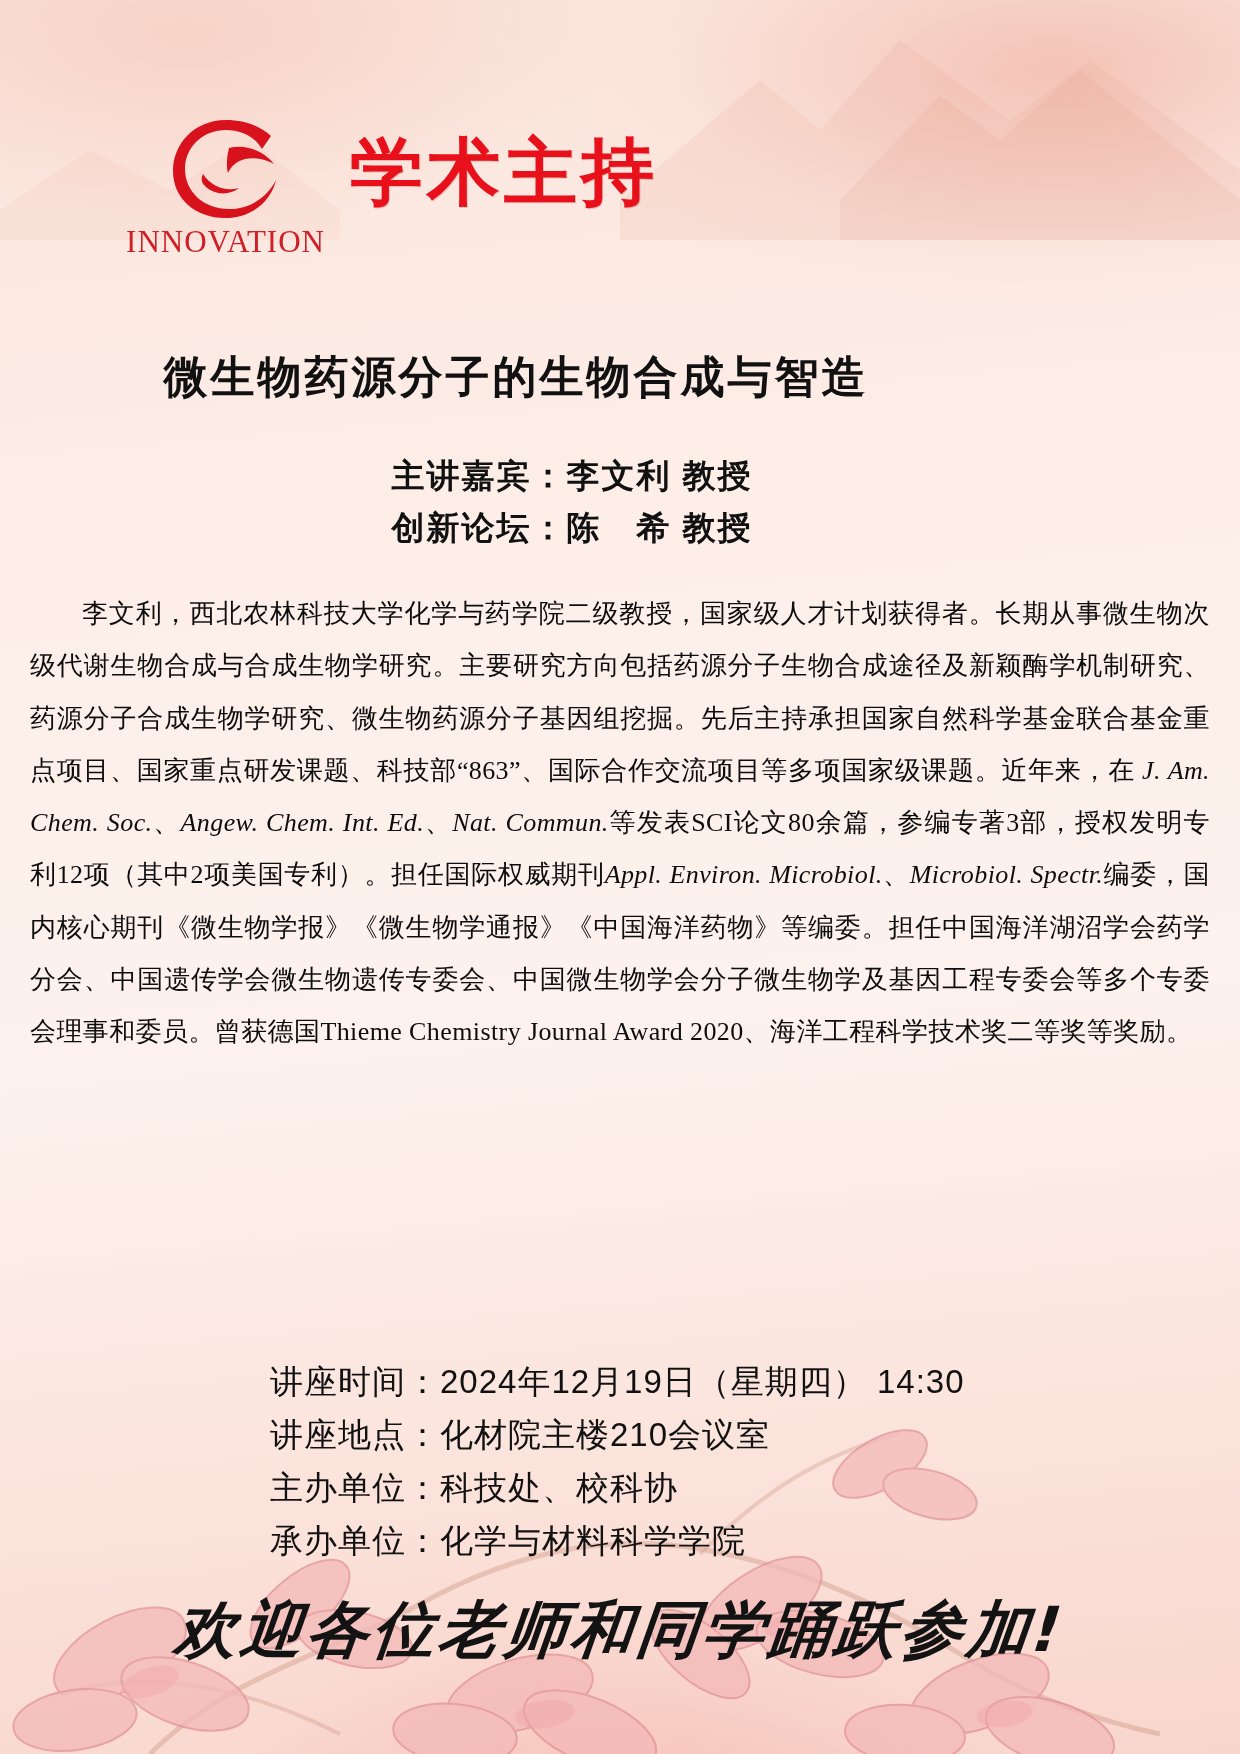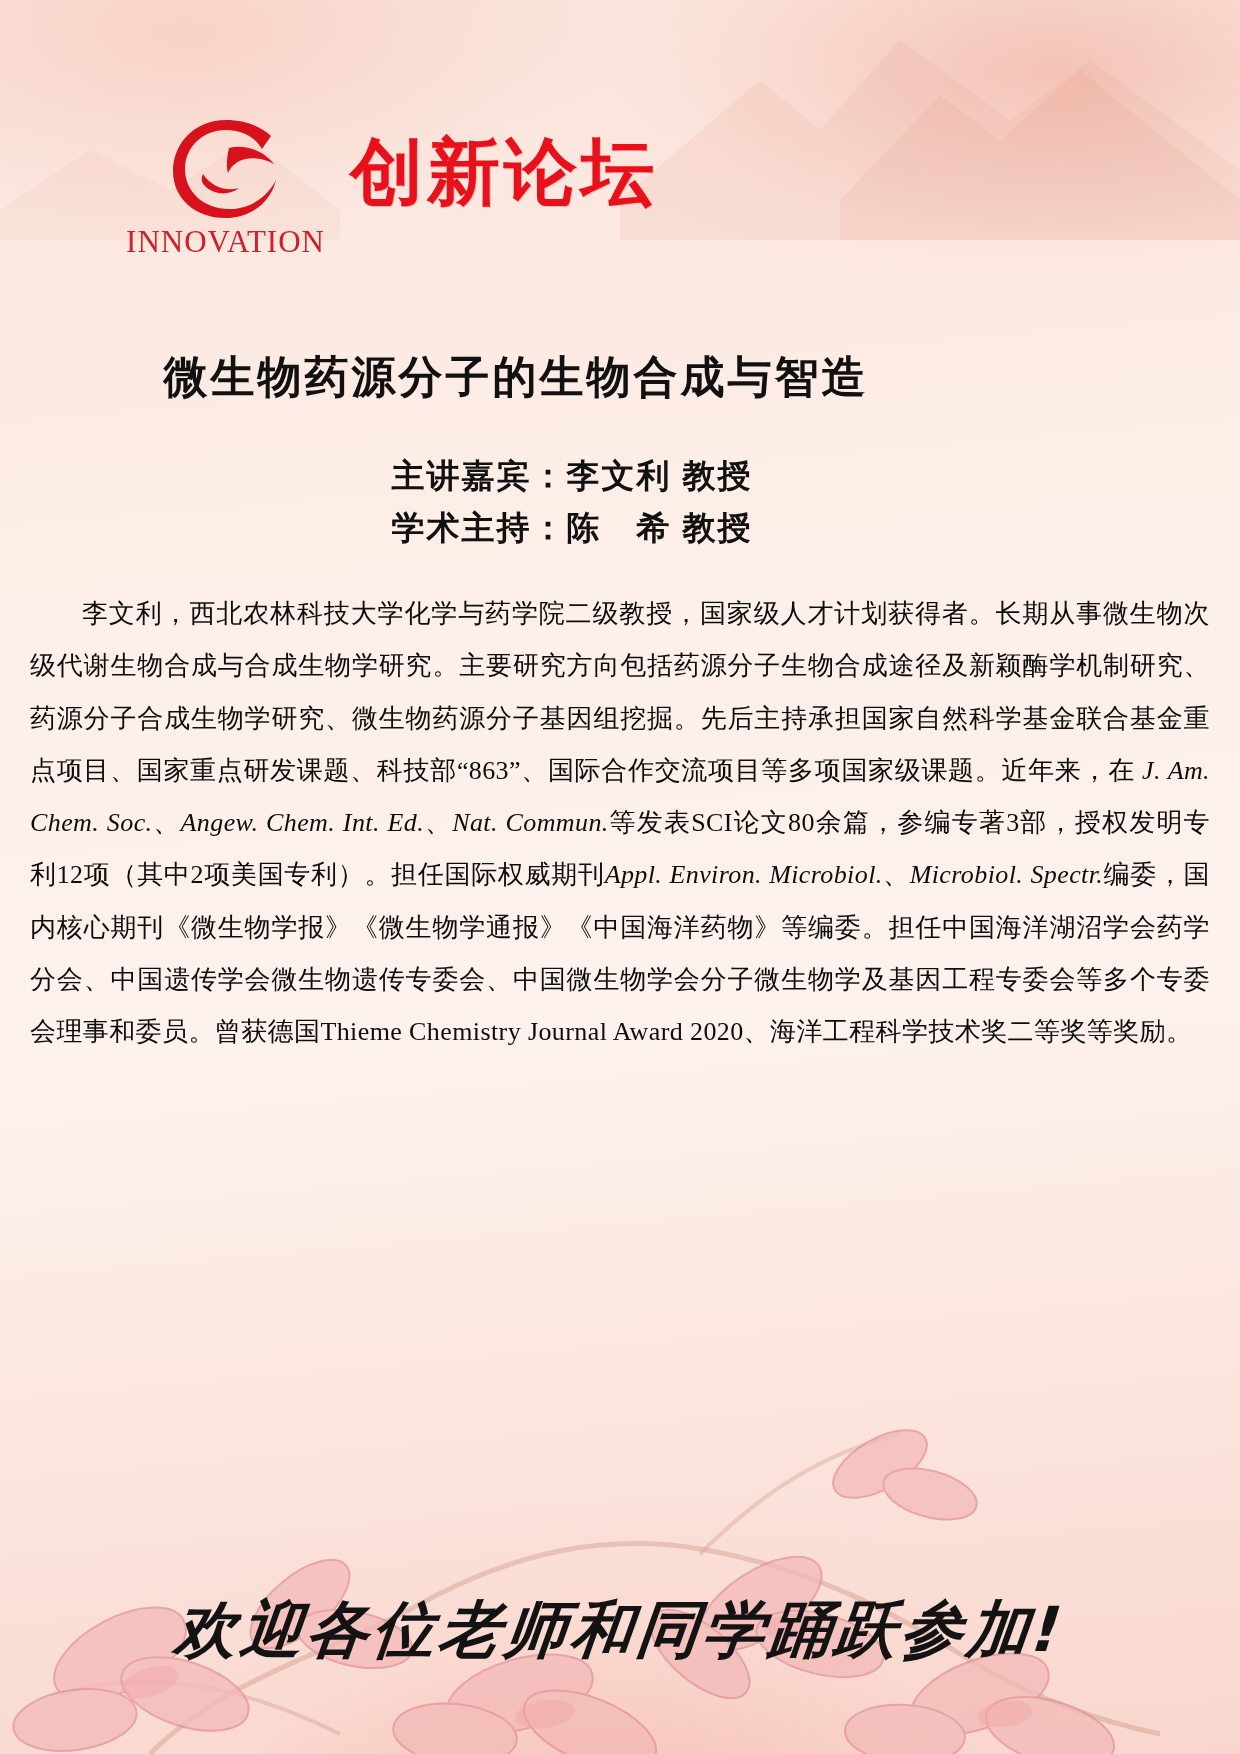--- a/index.html
+++ b/index.html
@@ -232,29 +232,35 @@
             <path d="M59 6 C27 6 6 30 6 57 C6 85 29 104 58 104 C84 104 104 88 109 66
                      C100 84 82 95 62 95 C37 95 18 78 18 55 C18 33 36 16 59 16
                      C75 16 88 23 95 35 L104 22 C93 12 78 6 59 6 Z" fill="#d8121c"></path>
             <path d="M62 34 C78 30 96 36 107 50 C99 45 88 43 78 45 C70 47 64 52 61 59
                      C59 52 60 42 62 34 Z" fill="#d8121c"></path>
             <path d="M36 60 C44 72 58 78 72 74 C62 82 47 81 38 72 C34 68 34 64 36 60 Z" fill="#d8121c"></path>
           </svg>
         </div>
         <div class="logo-text">INNOVATION</div>
       </div>
-      <div class="forum-title">创新论坛</div>
+      <div class="forum-title">学术主持</div>
     </div>
 
     <div class="talk-title">微生物药源分子的生物合成与智造</div>
 
     <div class="people">
       <div>主讲嘉宾：李文利 教授</div>
-      <div>学术主持：陈　希 教授</div>
+      <div>创新论坛：陈　希 教授</div>
     </div>
 
     <div class="bio">李文利，西北农林科技大学化学与药学院二级教授，国家级人才计划获得者。长期从事微生物次级代谢生物合成与合成生物学研究。主要研究方向包括药源分子生物合成途径及新颖酶学机制研究、药源分子合成生物学研究、微生物药源分子基因组挖掘。先后主持承担国家自然科学基金联合基金重点项目、国家重点研发课题、科技部“863”、国际合作交流项目等多项国家级课题。近年来，在 <i>J. Am. Chem. Soc.</i>、<i>Angew. Chem. Int. Ed.</i>、<i>Nat. Commun.</i>等发表SCI论文80余篇，参编专著3部，授权发明专利12项（其中2项美国专利）。担任国际权威期刊<i>Appl. Environ. Microbiol.</i>、<i>Microbiol. Spectr.</i>编委，国内核心期刊《微生物学报》《微生物学通报》《中国海洋药物》等编委。担任中国海洋湖沼学会药学分会、中国遗传学会微生物遗传专委会、中国微生物学会分子微生物学及基因工程专委会等多个专委会理事和委员。曾获德国Thieme Chemistry Journal Award 2020、海洋工程科学技术奖二等奖等奖励。</div>
 
+    <div class="info">
+      <div class="info-row">讲座时间：2024年12月19日（星期四） 14:30</div>
+      <div class="info-row">讲座地点：化材院主楼210会议室</div>
+      <div class="info-row">主办单位：科技处、校科协</div>
+      <div class="info-row">承办单位：化学与材料科学学院</div>
+    </div>
 
     <div class="welcome">欢迎各位老师和同学踊跃参加!</div>
 
   </div>
 </div>
 
 </body></html>

